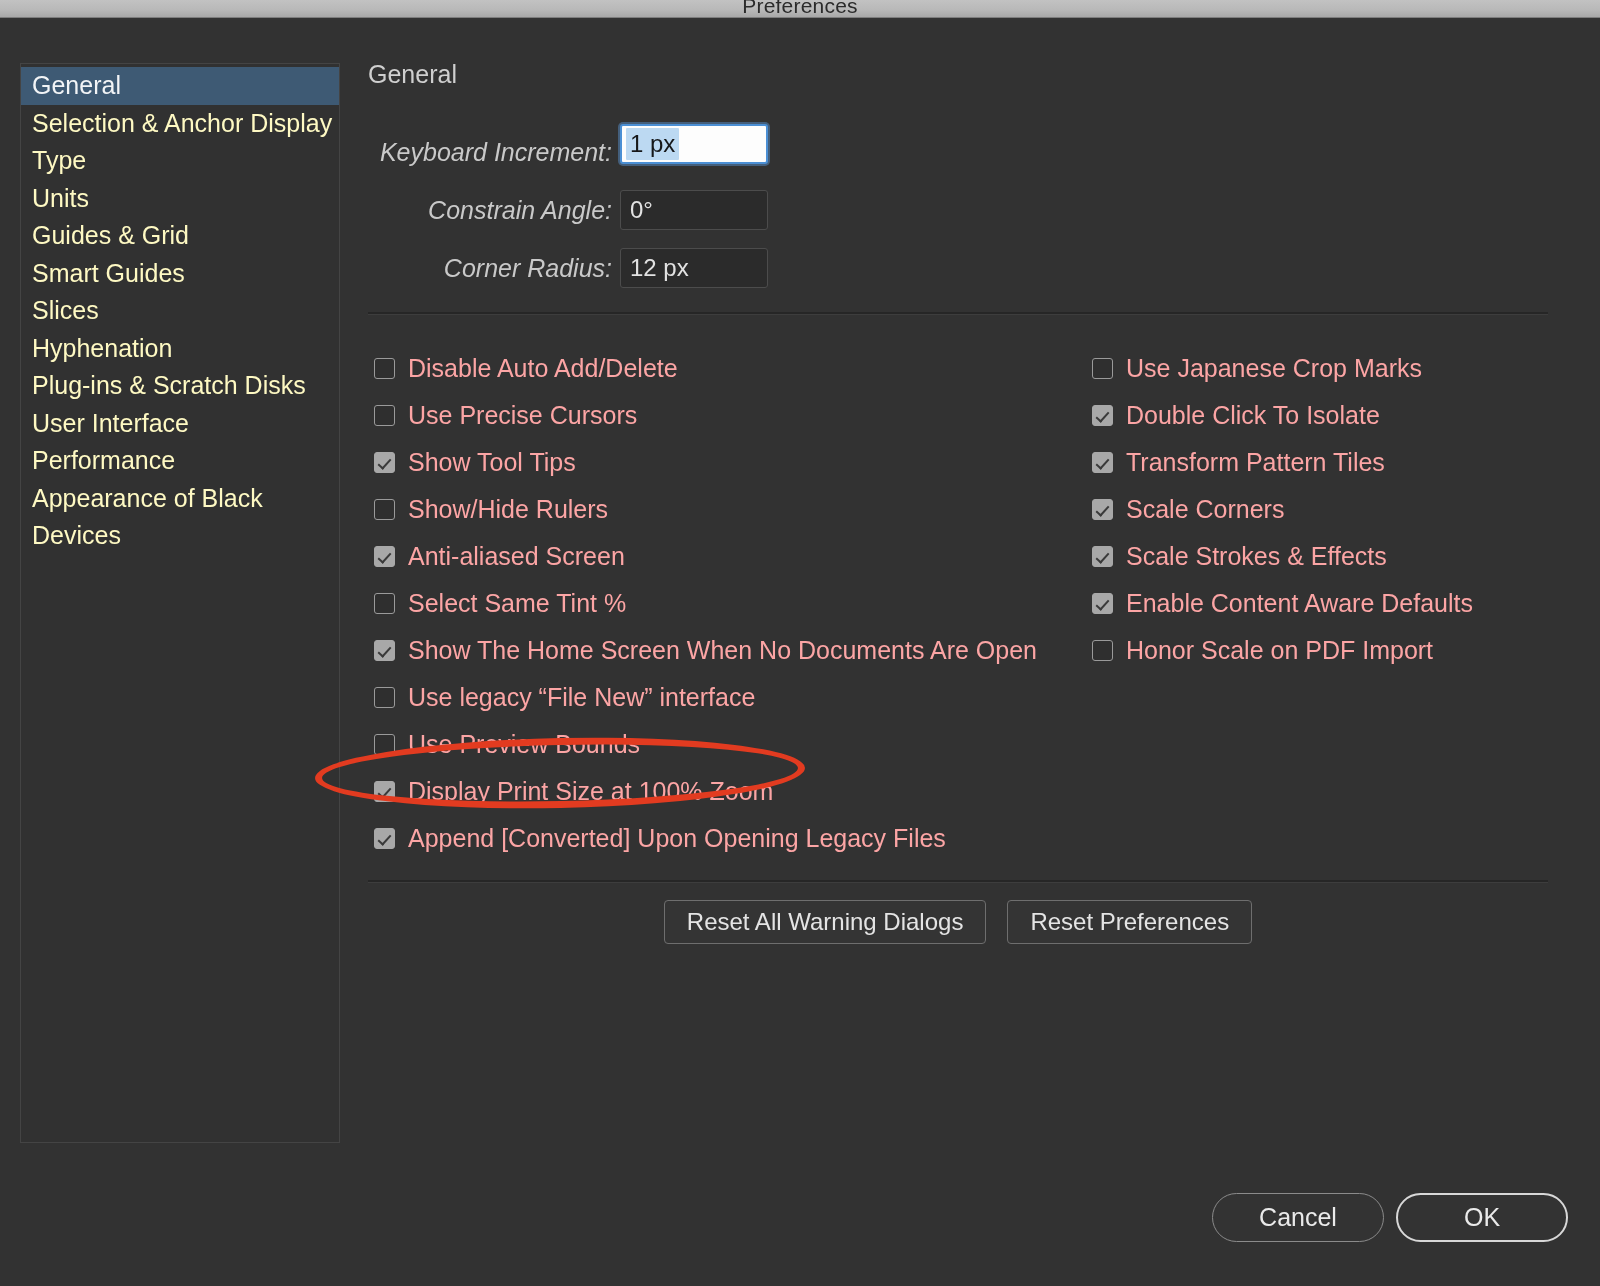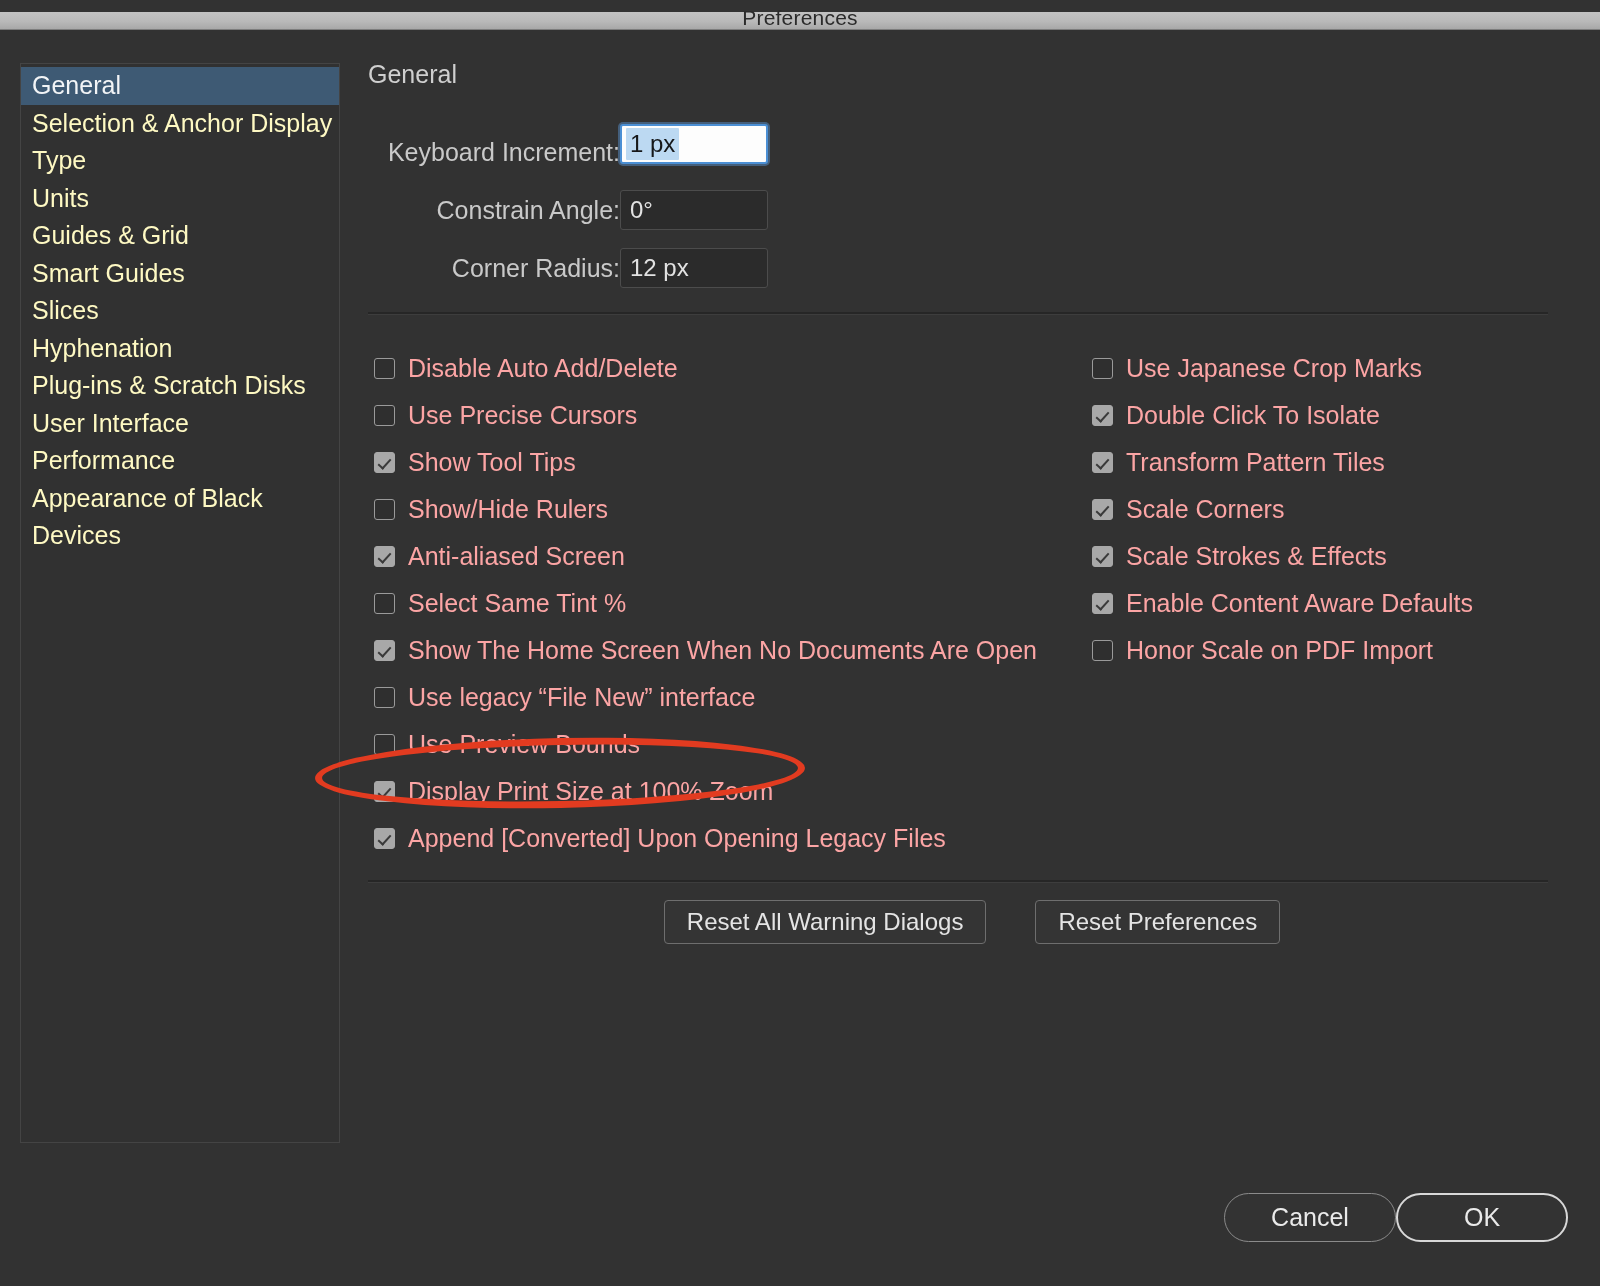--- a/index.html
+++ b/index.html
@@ -15,21 +15,21 @@
     position: relative;
     width: 1600px;
     height: 1286px;
     background: #323232;
     overflow: hidden;
   }
 
   
   .titlebar {
     position: absolute;
-    left: 0; top: 12px;
+    left: 0; top: 0;
     width: 1600px;
     height: 18px;
     background: linear-gradient(to bottom, #c2c2c2 0%, #b9b9b9 55%, #a8a8a8 100%);
     border-bottom: 1px solid #7d7d7d;
     box-sizing: border-box;
   }
   .titlebar-text {
     position: absolute;
     left: 0;
     top: -6px;
@@ -98,20 +98,22 @@
   .field-row {
     display: flex;
     align-items: center;
     justify-content: flex-end;
     height: 58px;
   }
   .field-label {
     font-size: 25px;
     color: #c9c9c9;
     white-space: nowrap;
+    padding-right: 8px;
+    font-style: italic;
   }
   .field-input {
     width: 148px;
     height: 40px;
     box-sizing: border-box;
     background: #2b2b2b;
     border: 1px solid #4c4c4c;
     border-radius: 3px;
     color: #e2e2e2;
     font-family: "Liberation Sans", sans-serif;
@@ -222,29 +224,29 @@
   .btn-reset {
     background: #343434;
     border: 1px solid #6e6e6e;
     border-radius: 4px;
     color: #e4e4e4;
     font-family: "Liberation Sans", sans-serif;
     font-size: 24px;
     padding: 9px 22px;
     line-height: 1;
     cursor: pointer;
-    margin-left: 28px;
   }
 
   
   .footer {
     position: absolute;
     right: 32px;
     bottom: 44px;
     display: flex;
+    gap: 12px;
   }
   .btn-pill {
     width: 172px;
     height: 49px;
     background: #333333;
     border: 1.5px solid #8b8b8b;
     border-radius: 26px;
     color: #eaeaea;
     font-family: "Liberation Sans", sans-serif;
     font-size: 25px;

